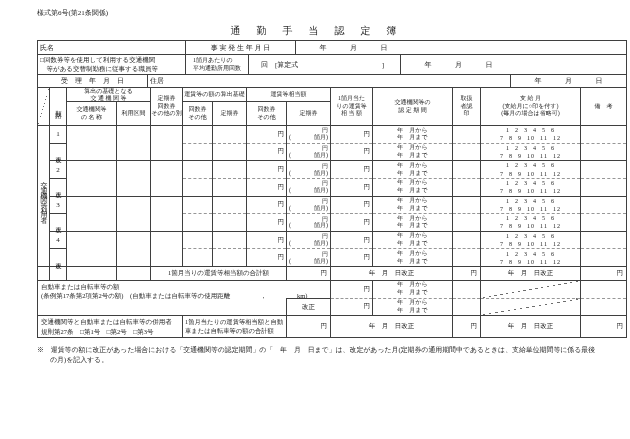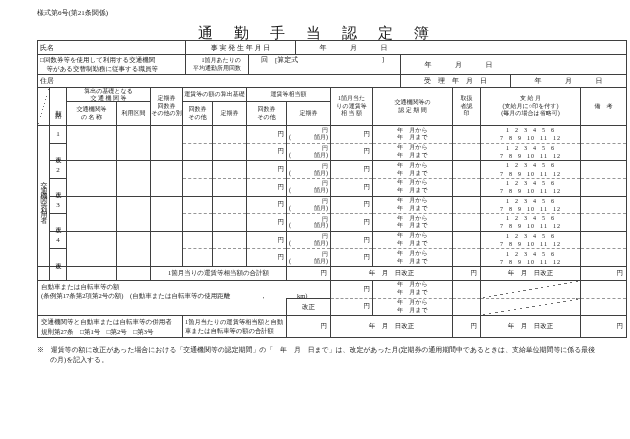--- a/index.html
+++ b/index.html
@@ -4,37 +4,37 @@
 <style>
   :root{
     --ln:#3f3f3f;
     --dash:#979797;
     --txt:#1c1c1c;
   }
   html,body{margin:0;padding:0;width:630px;height:439px;background:#ffffff;overflow:hidden;}
   body{font-family:"Liberation Serif","DejaVu Serif",serif;color:var(--txt);font-size:7px;}
   .sheet{position:relative;width:630px;height:439px;background:#fff;}
   .form-number{position:absolute;left:37px;top:8px;font-size:7px;}
-  .title{position:absolute;left:0;right:0;top:24px;text-align:center;font-size:15px;letter-spacing:3px;}
+  .title{position:absolute;left:0;right:0;top:24px;text-align:center;font-size:10px;letter-spacing:3px;}
   .form{position:absolute;left:37px;top:40px;width:588px;border:1px solid var(--ln);box-sizing:content-box;}
   .frow{display:flex;border-bottom:1px solid var(--ln);align-items:stretch;}
   .frow:last-child{border-bottom:none;}
   .cl{border-right:1px solid var(--ln);box-sizing:border-box;flex-shrink:0;position:relative;}
   .frow > .cl:last-child, .pair > .cl:last-child{border-right:none;}
-  .cen{display:flex;align-items:center;justify-content:center;text-align:right;}
+  .cen{display:flex;align-items:center;justify-content:center;text-align:left;}
   .lft{display:flex;align-items:center;justify-content:flex-start;padding-left:2px;}
   .pre{white-space:pre-wrap;}
   .f6{font-size:6px;line-height:1.2;}
   .f65{font-size:6.5px;line-height:1.25;}
   
   .h13{height:13px;} .h19{height:19px;} .h12{height:12px;}
   .wA1{width:148px;} .wA2{width:215px;} .wDL{width:110px;} .wDV{width:115px;}
   .wB2{width:63px;} .wB3{width:152px;} .wC1{width:363px;}
   .datecell{display:flex;align-items:center;justify-content:space-evenly;}
-  .formula{display:flex;align-items:flex-start;justify-content:space-between;padding:0 16px 0 12px;}
+  .formula{display:flex;align-items:center;justify-content:space-between;padding:0 16px 0 12px;}
   
   .c1{width:12px;} .c2{width:17px;} .c3{width:50px;} .c4{width:34px;} .c5{width:32px;}
   .c6{width:30px;} .c7{width:34px;} .c8{width:40px;} .c9{width:44px;} .c10{width:42px;}
   .c11{width:80px;} .c12{width:28px;} .c13{width:100px;} .c14{width:45px;}
   .g34{width:84px;} .g67{width:64px;} .g89{width:84px;}
   .header{height:37px;}
   .hgroup{display:flex;flex-direction:column;}
   .t1{height:13px;border-bottom:1px solid var(--ln);display:flex;align-items:center;justify-content:center;text-align:center;font-size:6px;line-height:1.1;}
   .t2{flex:1;display:flex;}
   .t2 > .cl{display:flex;align-items:center;justify-content:center;text-align:center;font-size:6px;line-height:1.2;}
@@ -106,24 +106,24 @@
         <span>]</span>
       </div>
       <div class="cl wDV datecell">
         <span>年</span>
         <span>月</span>
         <span>日</span>
       </div>
     </div>
 
     <div class="frow h12">
+      <div class="cl wDL cen">受　理　年　月　日</div>
       <div class="cl wC1 lft">
           <span>住居</span>
         </div>
-      <div class="cl wDL cen">受　理　年　月　日</div>
       <div class="cl wDV datecell">
         <span>年</span>
         <span>月</span>
         <span>日</span>
       </div>
     </div>
 
     <div class="frow header">
       <div class="cl c1 diagbg"></div>
       <div class="cl c2 vhead">順路</div>

